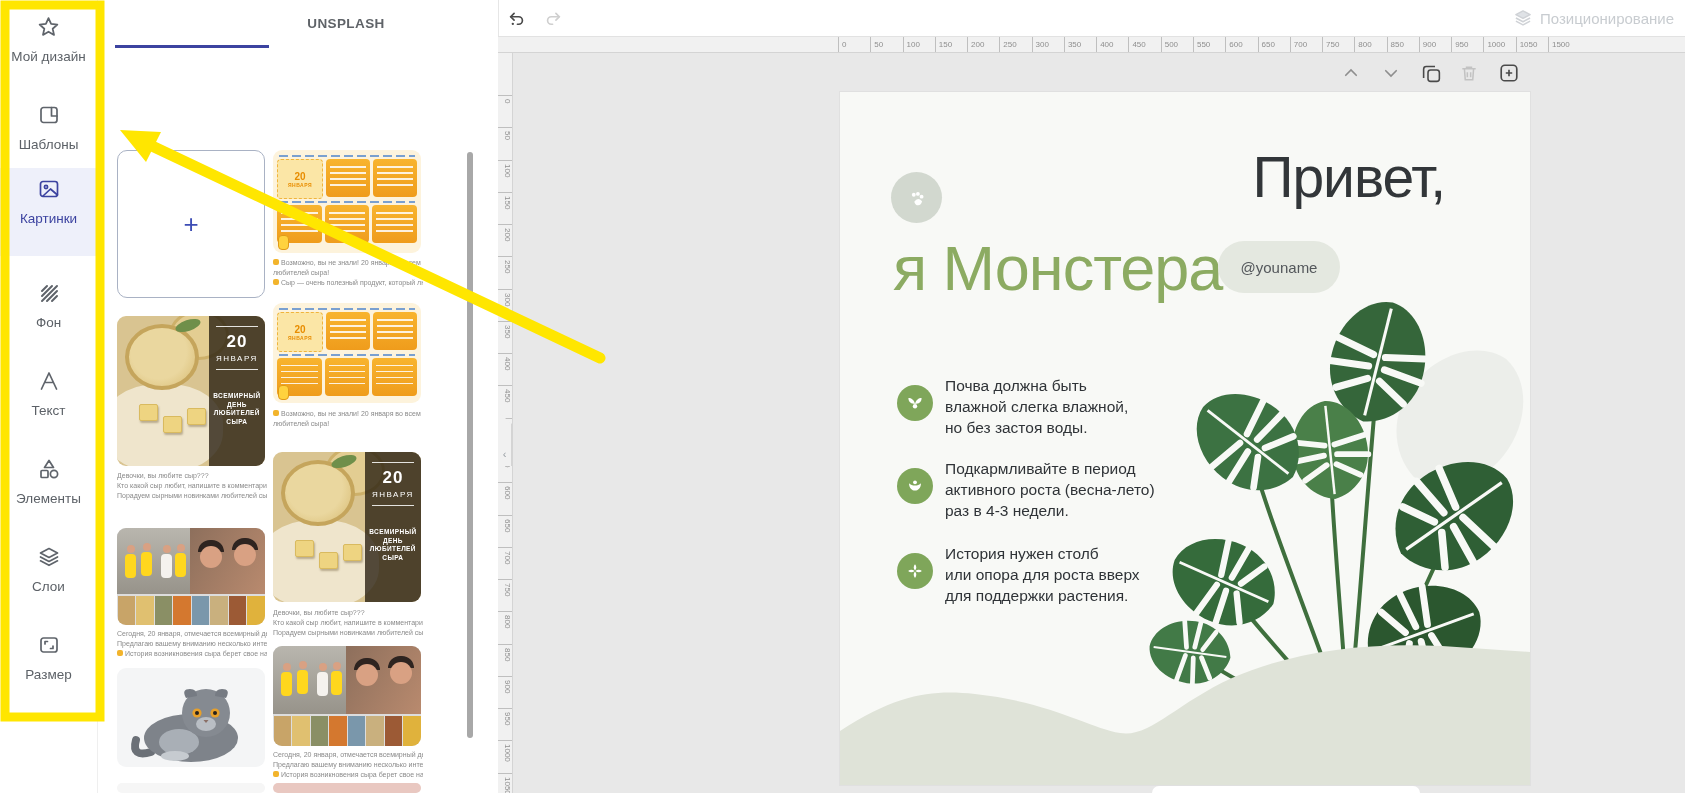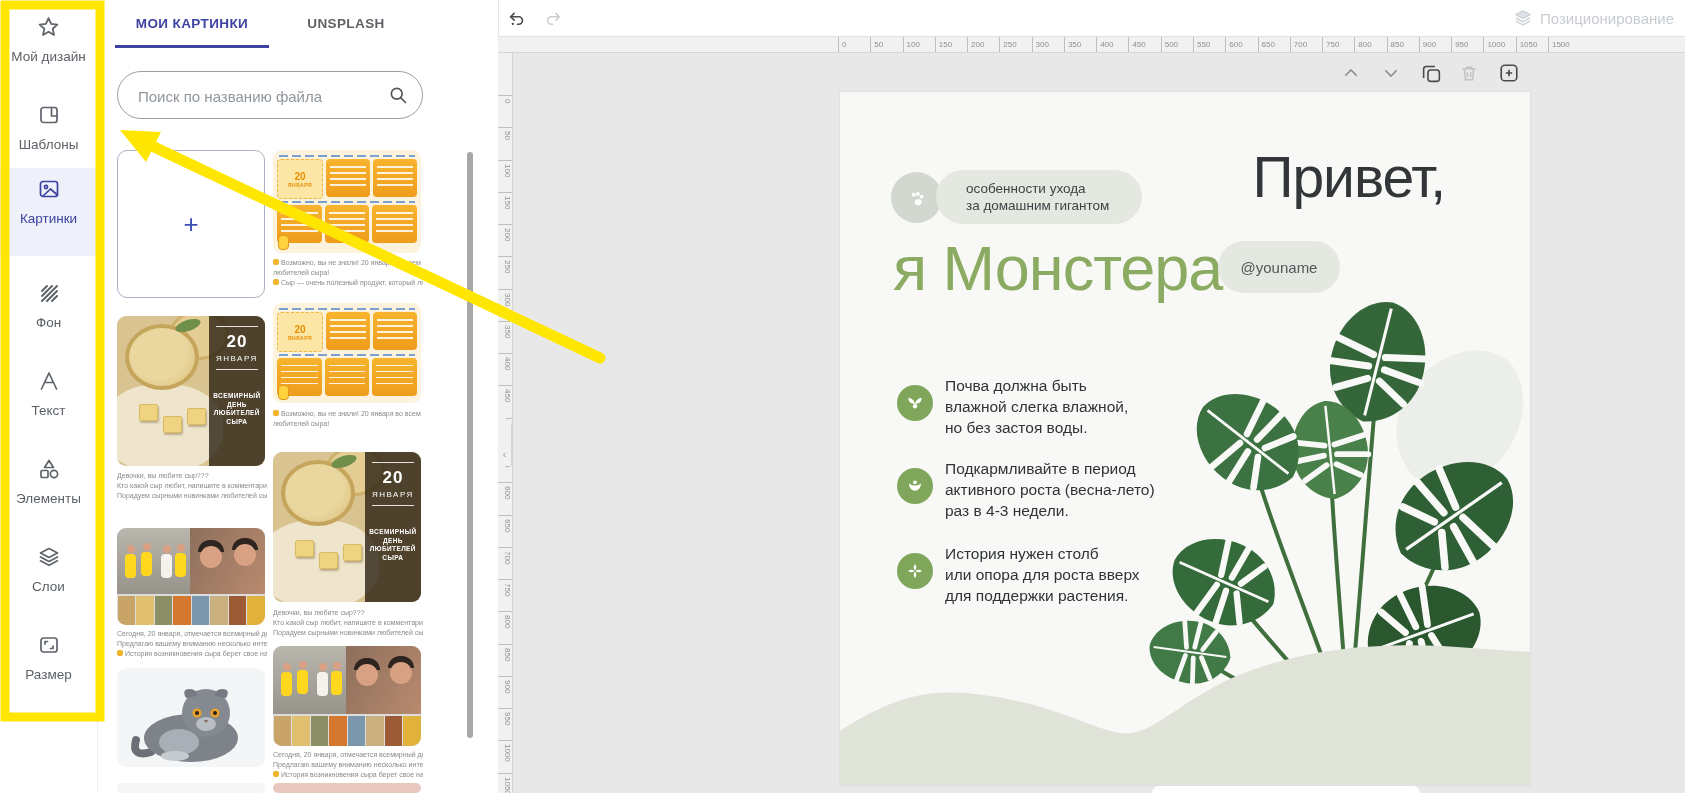--- a/index.html
+++ b/index.html
@@ -221,24 +221,20 @@
     </svg>
 
     <div id="topic-circle">
       <svg width="22" height="22" viewBox="0 0 24 24" fill="#fff">
         <circle cx="8.5" cy="8.5" r="2.1"></circle>
           <circle cx="13" cy="7.5" r="2.1"></circle>
           <circle cx="17" cy="10.5" r="2.1"></circle>
         <path d="M9 16 q4 -5.5 8.5 -.5 q-1 4.5 -4.2 4.5 q-3.2 0 -4.3 -4Z"></path>
       </svg>
     </div>
-    <div id="topic-pill" class="pill">
-      <div>особенности ухода
-за домашним гигантом</div>
-    </div>
     <div id="title-name">я Монстера</div>
     <div id="title-hello">Привет,</div>
     <div id="handle-pill" class="pill">
       <span>@youname</span>
     </div>
 
     <div class="bullet-ic" style="top:293px;">
       <svg width="22" height="22" viewBox="0 0 24 24" fill="#fff">
         <path d="M12 13 C11 8.5 8 6.5 4.8 6.5 C4.8 11 8 13 12 13 Z"></path>
         <path d="M12 13 C13 8.5 16 6.5 19.2 6.5 C19.2 11 16 13 12 13 Z"></path>
@@ -394,37 +390,25 @@
         <svg width="24" height="24" viewBox="0 0 24 24">
             <rect x="4" y="5" width="16" height="14" rx="2.5"></rect>
             <path d="M8 11 v-2.5 h2.5 M16 13 v2.5 h-2.5"></path>
           </svg>
         </span>
       <span class="lbl">Размер</span>
     </div>
   </div>
 
   <div id="panel" class="abs">
-    <div class="tab active" style="left:18px;">
-      <span>МОИ КАРТИНКИ</span>
-    </div>
     <div class="tab" style="left:172px;">
       <span>UNSPLASH</span>
     </div>
     <div id="tab-underline"></div>
 
-    <div id="searchbox">
-      <input type="text" placeholder="Поиск по названию файла" style="">
-      <span id="search-ic">
-        <svg width="20" height="20" viewBox="0 0 24 24" fill="none" stroke="#555" stroke-width="2" stroke-linecap="round">
-            <circle cx="10.5" cy="10.5" r="6.5"></circle>
-            <path d="M15.5 15.5 L21 21"></path>
-          </svg>
-      </span>
-    </div>
 
     <div id="tile-add" class="tile" style="left:20px;top:150px;height:148px;">
       <span class="plus">+</span>
     </div>
 
     <div class="tile cheese" style="left:20px;top:316px;">
       <div class="paper"></div>
         <div class="wheel2"></div>
         <div class="wheel"></div>
         <div class="leafg"></div>

